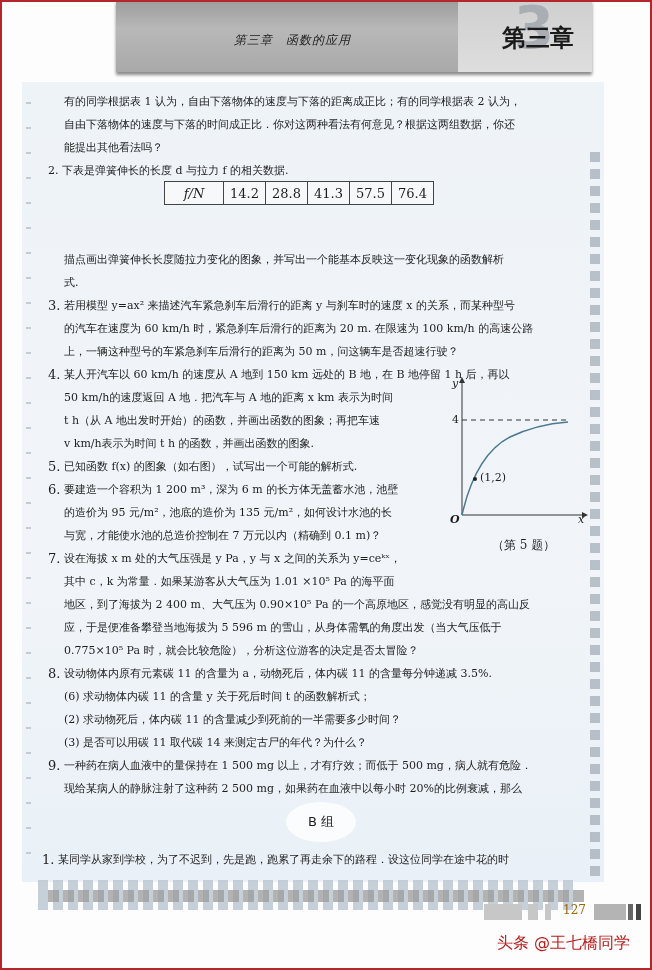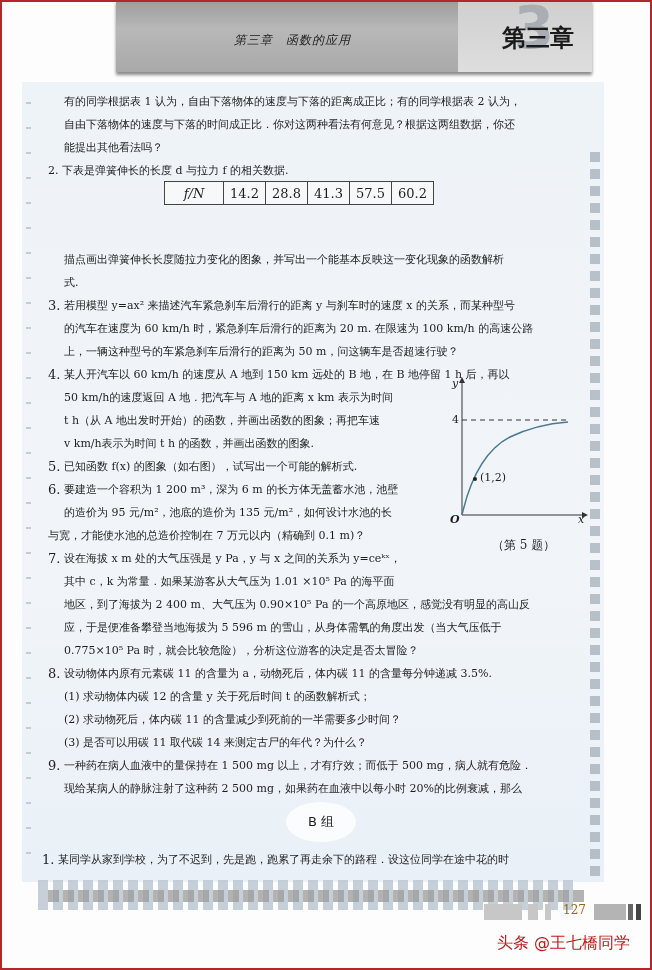--- a/index.html
+++ b/index.html
@@ -104,21 +104,21 @@
 </div>
 
 <table class="data">
   <tbody>
   <tr>
     <td class="h">f/N</td>
     <td class="v">14.2</td>
     <td class="v">28.8</td>
     <td class="v">41.3</td>
     <td class="v">57.5</td>
-    <td class="v">60.2</td>
+    <td class="v">76.4</td>
   </tr>
 </tbody>
   </table>
 
 <div class="p" style="left:64px;top:248px;">描点画出弹簧伸长长度随拉力变化的图象，并写出一个能基本反映这一变化现象的函数解析</div>
 <div class="p" style="left:64px;top:271px;">式.</div>
 
 <span class="num p" style="left:48px;top:294px;">3.</span>
 <div class="p" style="left:64px;top:294px;">若用模型 y=ax² 来描述汽车紧急刹车后滑行的距离 y 与刹车时的速度 x 的关系，而某种型号</div>
 <div class="p" style="left:64px;top:317px;">的汽车在速度为 60 km/h 时，紧急刹车后滑行的距离为 20 m. 在限速为 100 km/h 的高速公路</div>
@@ -129,32 +129,32 @@
 <div class="p" style="left:64px;top:386px;">50 km/h的速度返回 A 地．把汽车与 A 地的距离 x km 表示为时间</div>
 <div class="p" style="left:64px;top:409px;">t h（从 A 地出发时开始）的函数，并画出函数的图象；再把车速</div>
 <div class="p" style="left:64px;top:432px;">v km/h表示为时间 t h 的函数，并画出函数的图象.</div>
 
 <span class="num p" style="left:48px;top:455px;">5.</span>
 <div class="p" style="left:64px;top:455px;">已知函数 f(x) 的图象（如右图），试写出一个可能的解析式.</div>
 
 <span class="num p" style="left:48px;top:478px;">6.</span>
 <div class="p" style="left:64px;top:478px;">要建造一个容积为 1 200 m³，深为 6 m 的长方体无盖蓄水池，池壁</div>
 <div class="p" style="left:64px;top:501px;">的造价为 95 元/m²，池底的造价为 135 元/m²，如何设计水池的长</div>
-<div class="p" style="left:48px;top:524px;text-align:right;">与宽，才能使水池的总造价控制在 7 万元以内（精确到 0.1 m)？</div>
+<div class="p" style="left:64px;top:524px;text-align:right;">与宽，才能使水池的总造价控制在 7 万元以内（精确到 0.1 m)？</div>
 
 <span class="num p" style="left:48px;top:547px;">7.</span>
 <div class="p" style="left:64px;top:547px;">设在海拔 x m 处的大气压强是 y Pa，y 与 x 之间的关系为 y=ceᵏˣ，</div>
 <div class="p" style="left:64px;top:570px;">其中 c，k 为常量．如果某游客从大气压为 1.01 ×10⁵ Pa 的海平面</div>
 <div class="p" style="left:64px;top:593px;">地区，到了海拔为 2 400 m、大气压为 0.90×10⁵ Pa 的一个高原地区，感觉没有明显的高山反</div>
 <div class="p" style="left:64px;top:616px;">应，于是便准备攀登当地海拔为 5 596 m 的雪山，从身体需氧的角度出发（当大气压低于</div>
 <div class="p" style="left:64px;top:639px;">0.775×10⁵ Pa 时，就会比较危险），分析这位游客的决定是否太冒险？</div>
 
 <span class="num p" style="left:48px;top:662px;">8.</span>
 <div class="p" style="left:64px;top:662px;">设动物体内原有元素碳 11 的含量为 a，动物死后，体内碳 11 的含量每分钟递减 3.5%.</div>
-<div class="p" style="left:64px;top:685px;">(1) 求动物体内碳 12 的含量 y 关于死后时间 t 的函数解析式；</div>
+<div class="p" style="left:64px;top:685px;">(6) 求动物体内碳 11 的含量 y 关于死后时间 t 的函数解析式；</div>
 <div class="p" style="left:64px;top:708px;">(2) 求动物死后，体内碳 11 的含量减少到死前的一半需要多少时间？</div>
 <div class="p" style="left:64px;top:731px;">(3) 是否可以用碳 11 取代碳 14 来测定古尸的年代？为什么？</div>
 
 <span class="num p" style="left:48px;top:754px;">9.</span>
 <div class="p" style="left:64px;top:754px;">一种药在病人血液中的量保持在 1 500 mg 以上，才有疗效；而低于 500 mg，病人就有危险．</div>
 <div class="p" style="left:64px;top:777px;">现给某病人的静脉注射了这种药 2 500 mg，如果药在血液中以每小时 20%的比例衰减，那么</div>
 
 <div class="graph">
   <svg width="150" height="160" viewBox="0 0 150 160">
     <line x1="22" y1="140" x2="142" y2="140" stroke="#333" stroke-width="1"></line>

